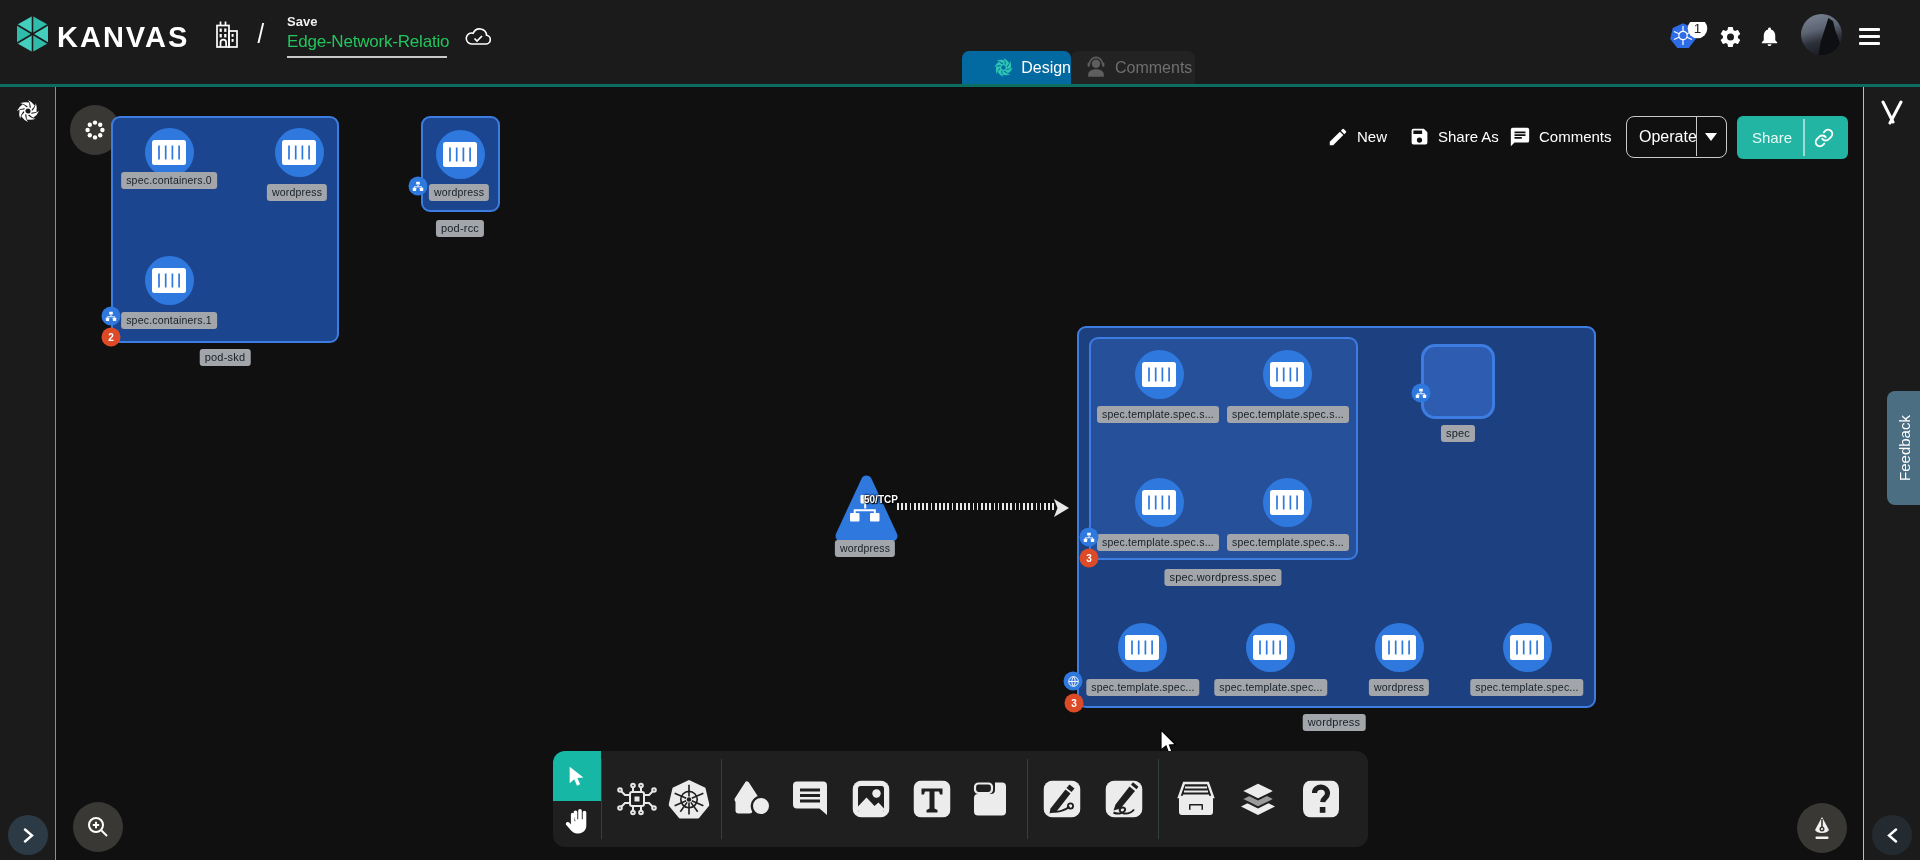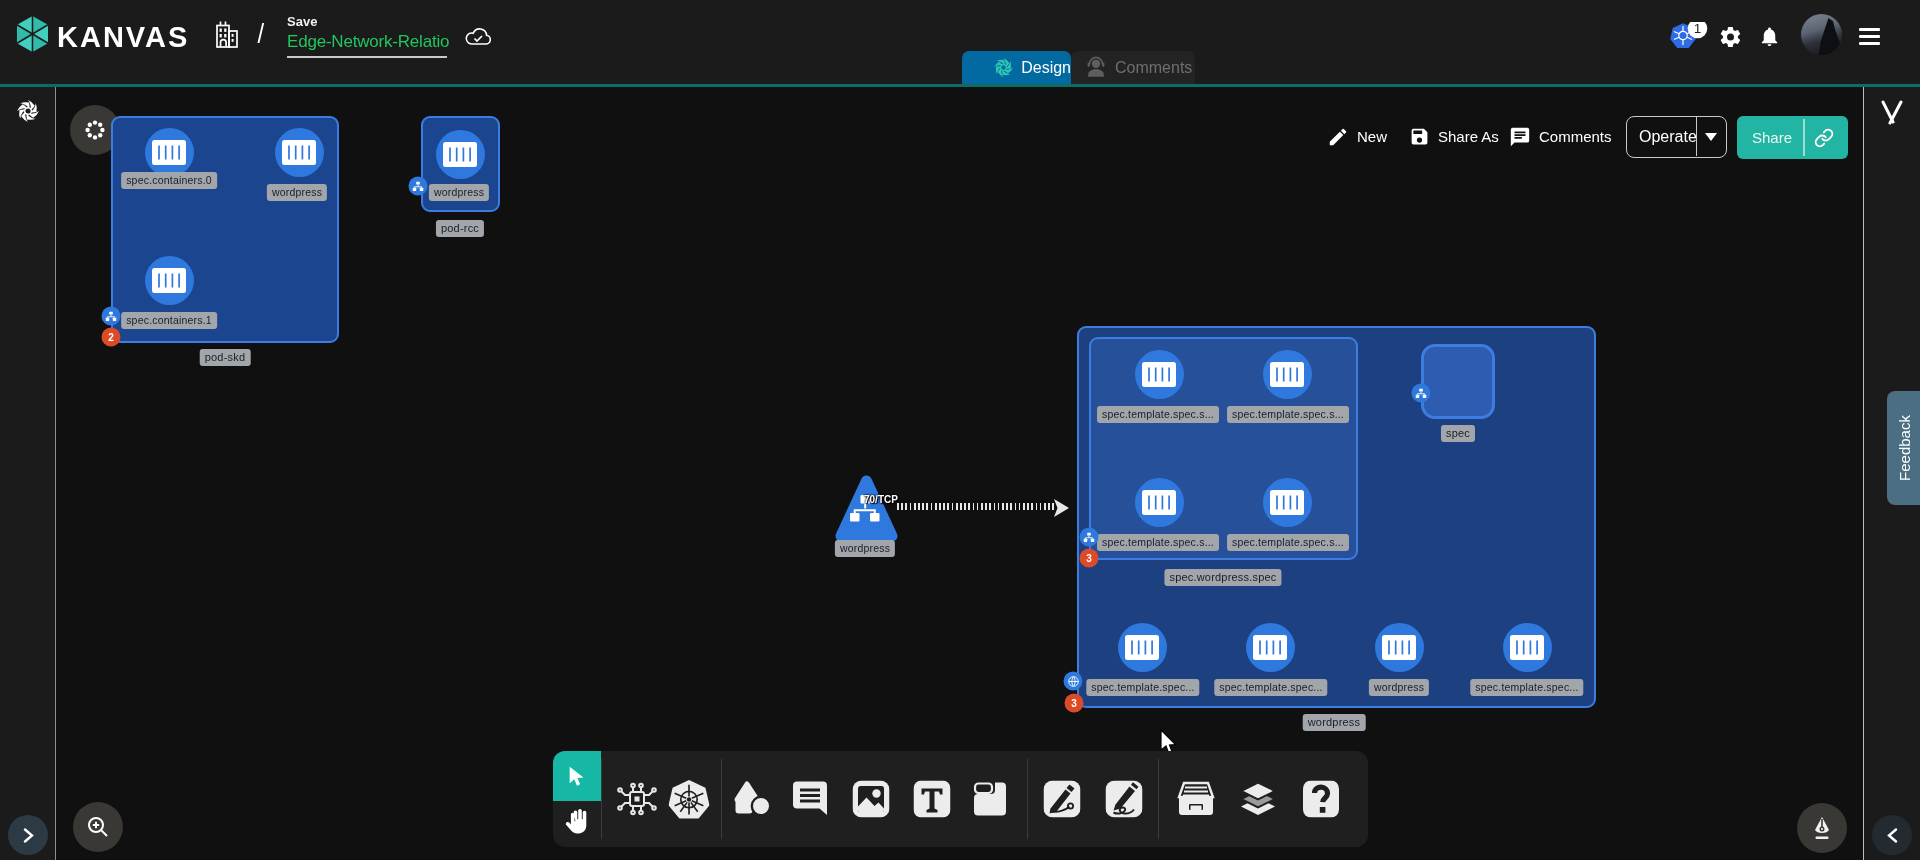--- a/index.html
+++ b/index.html
@@ -299,21 +299,21 @@
         <rect x="26.5" y="22" width="9.5" height="8.5" rx="1"></rect>
         <rect x="16" y="40" width="9.5" height="8.5" rx="1"></rect>
         <rect x="36" y="40" width="9.5" height="8.5" rx="1"></rect>
         <path d="M31.2 30.5 v5 M20.7 40 v-2.8 h20.1 v2.8" stroke="#fff" stroke-width="2" fill="none"></path>
       </g>
   </svg>
   <div class="abs" style="left:897px;top:503px;width:160px;height:7px;background:repeating-linear-gradient(90deg,#e8e8e8 0 1.7px,transparent 1.7px 4.2px)"></div>
   <svg class="abs" style="left:1053px;top:499px" width="17" height="18" viewBox="0 0 17 18" fill="#e8e8e8">
       <polygon points="1,0 16,9 1,18 4.5,9"></polygon>
     </svg>
-  <div class="abs" style="left:864px;top:494px;color:#fff;font-size:10px;font-weight:bold;text-shadow:0 0 2px #000,0 0 2px #000,1px 1px 1px #000">70/TCP</div>
+  <div class="abs" style="left:864px;top:494px;color:#fff;font-size:10px;font-weight:bold;text-shadow:0 0 2px #000,0 0 2px #000,1px 1px 1px #000">50/TCP</div>
   <div class="chip" style="left:865px;top:540px">wordpress</div>
 
   <div class="grp" style="left:1077px;top:326px;width:519px;height:382px;background:#1c4080"></div>
   <div class="grp" style="left:1089px;top:337px;width:269px;height:223px;background:#26509a"></div>
   <div class="node" style="left:1134.5px;top:349.5px">
       <svg width="34" height="25" viewBox="0 0 34 25">
         <rect x="0" y="0" width="34" height="25" rx="2.5" fill="#fff"></rect>
         <g stroke="#2e78de" stroke-width="1.7">
           <line x1="7" y1="5.5" x2="7" y2="19.5"></line>
           <line x1="13.7" y1="5.5" x2="13.7" y2="19.5"></line>

